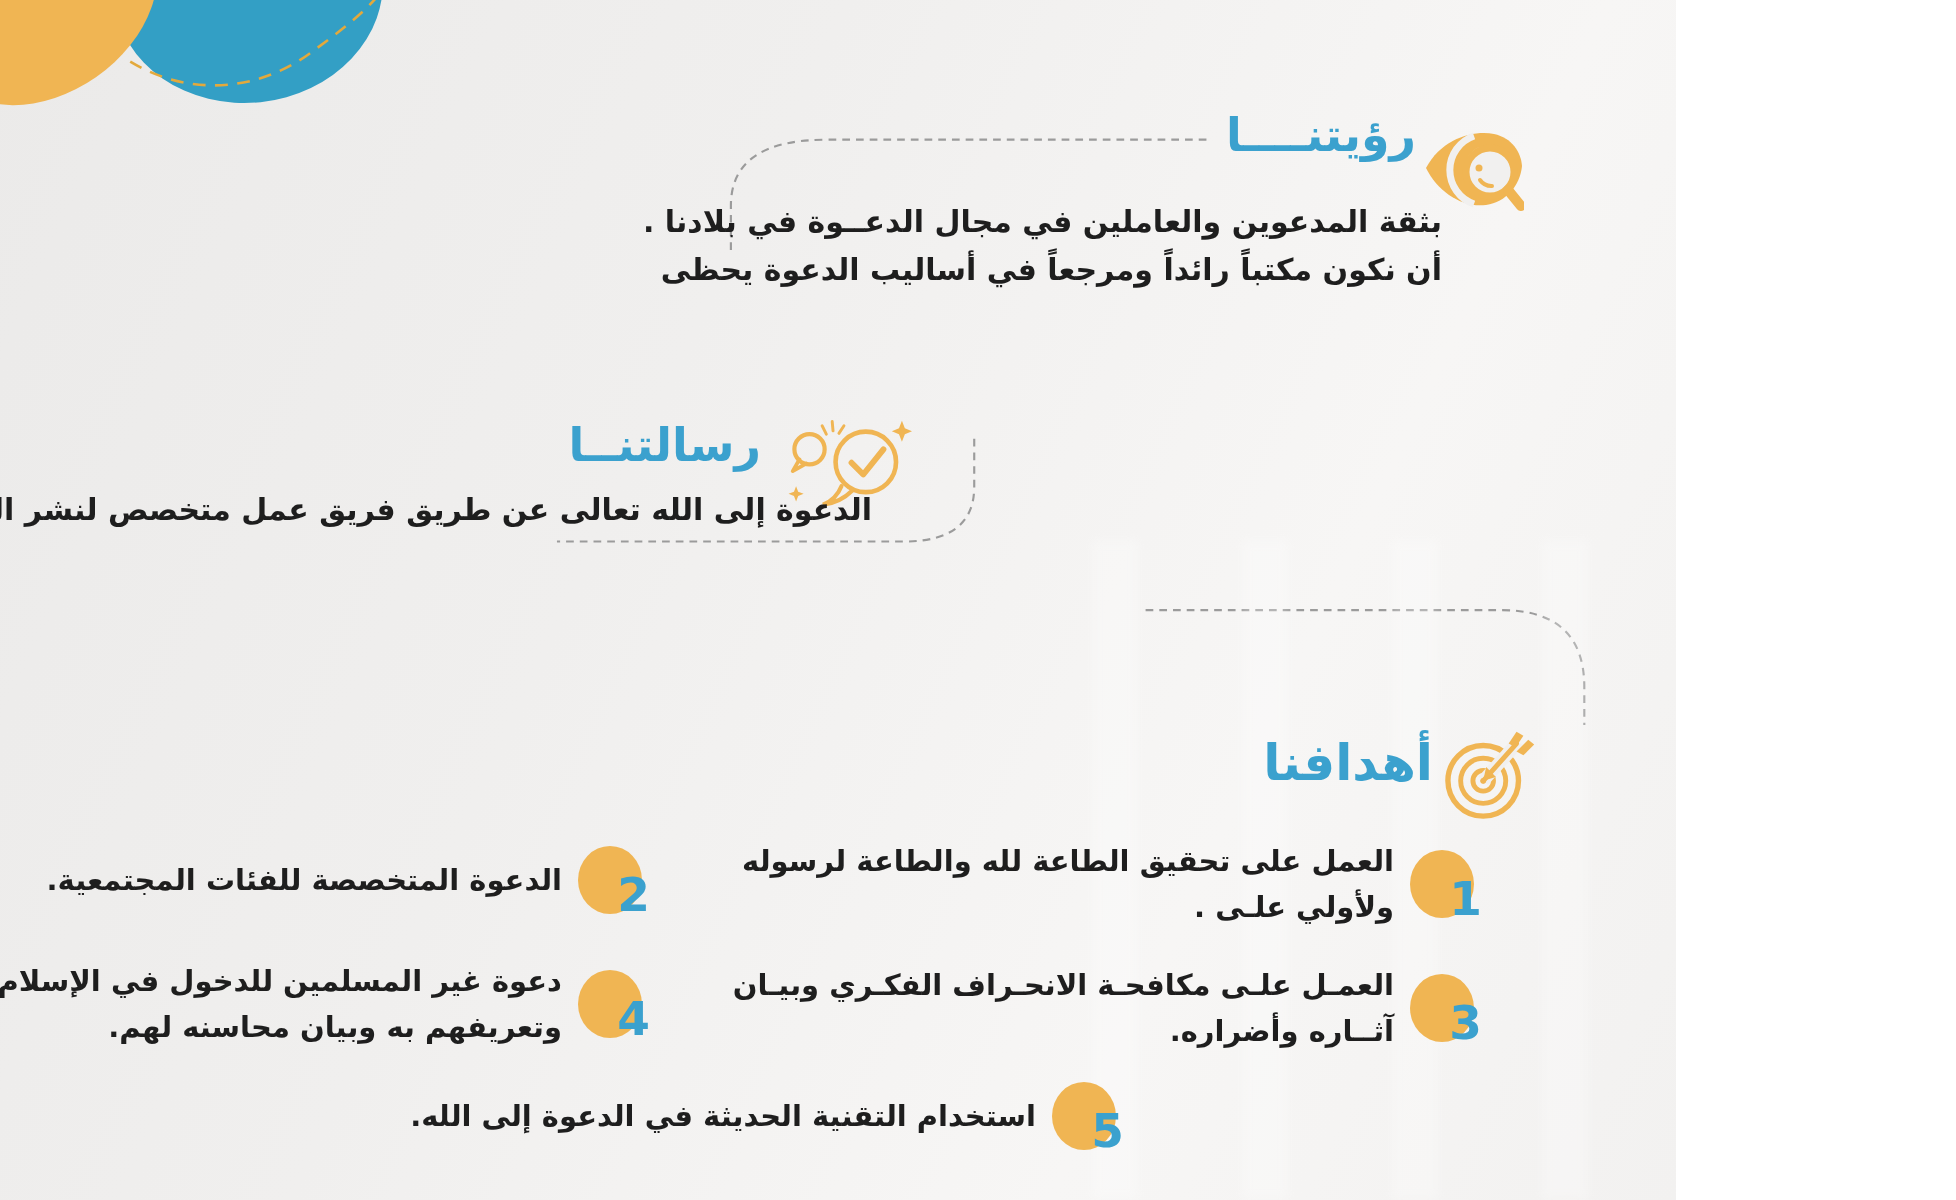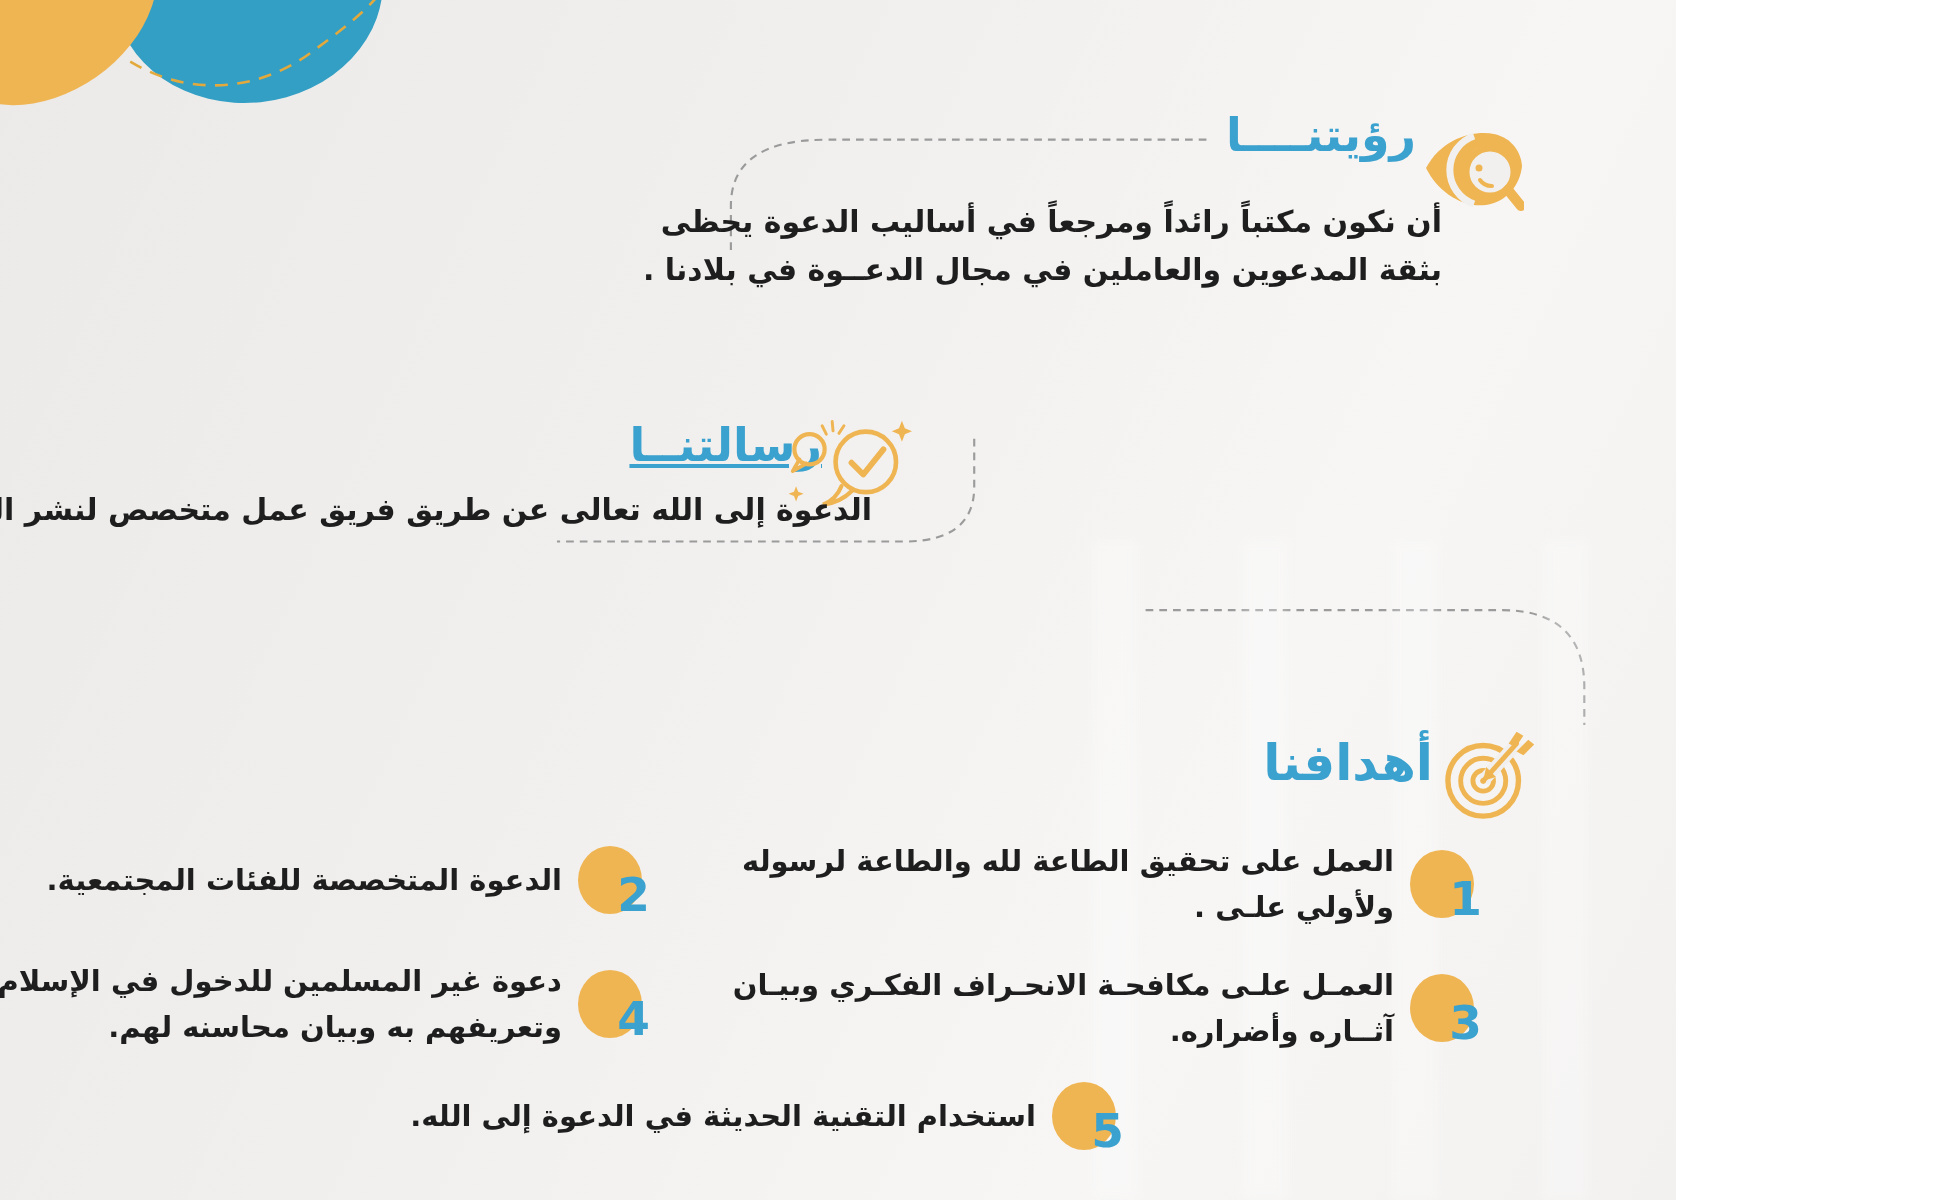--- a/index.html
+++ b/index.html
@@ -86,25 +86,25 @@
       <path d="M56 34 A 22 22 0 0 0 56 74" fill="none" stroke="var(--bg)" stroke-width="6"></path>
       <path d="M62 44 A 11 11 0 0 0 62 64" fill="none" stroke="var(--bg)" stroke-width="6"></path>
       <circle cx="66" cy="56" r="24" fill="var(--bg)" stroke="var(--yellow)" stroke-width="7"></circle>
       <path d="M56 64 A 14 14 0 0 0 68 70" fill="none" stroke="var(--yellow)" stroke-width="4" stroke-linecap="round"></path>
       <circle cx="55" cy="52" r="3.5" fill="var(--yellow)"></circle>
       <line x1="84" y1="74" x2="97" y2="90" stroke="var(--yellow)" stroke-width="10" stroke-linecap="round"></line>
     </svg>
   </span>
 
   <div class="para" style="top:198px;right:234px;">
+    <div class="line">بثقة المدعوين والعاملين في مجال الدعــوة في بلادنا .</div>
     <div class="line">أن نكون مكتباً رائداً ومرجعاً في أساليب الدعوة يحظى</div>
-    <div class="line">بثقة المدعوين والعاملين في مجال الدعــوة في بلادنا .</div>
   </div>
 
-  <h1 class="sec-title" style="top:420px;right:854px;text-decoration:underline;">رسالتنــا</h1>
+  <h1 class="sec-title" style="top:420px;right:915px;">رسالتنــا</h1>
 
   <span class="icon-box" style="top:408px;right:764px;width:126px;height:112px;">
     <svg viewBox="0 0 150 115">
       <circle cx="95" cy="55" r="36" fill="none" stroke="var(--yellow)" stroke-width="5.5"></circle>
       <path d="M66 84 C 62 94, 54 102, 44 106 C 60 104, 72 96, 79 89" fill="none" stroke="var(--yellow)" stroke-width="5" stroke-linecap="round"></path>
       <path d="M78 56 L 92 70 L 116 40" fill="none" stroke="var(--yellow)" stroke-width="7" stroke-linecap="round" stroke-linejoin="round"></path>
       <circle cx="28" cy="40" r="18" fill="none" stroke="var(--yellow)" stroke-width="5"></circle>
       <path d="M16 52 L 8 66 L 24 57" fill="none" stroke="var(--yellow)" stroke-width="4.5" stroke-linecap="round" stroke-linejoin="round"></path>
       <line x1="48" y1="22" x2="43" y2="12" stroke="var(--yellow)" stroke-width="3.5" stroke-linecap="round"></line>
       <line x1="56" y1="18" x2="55" y2="7" stroke="var(--yellow)" stroke-width="3.5" stroke-linecap="round"></line>

